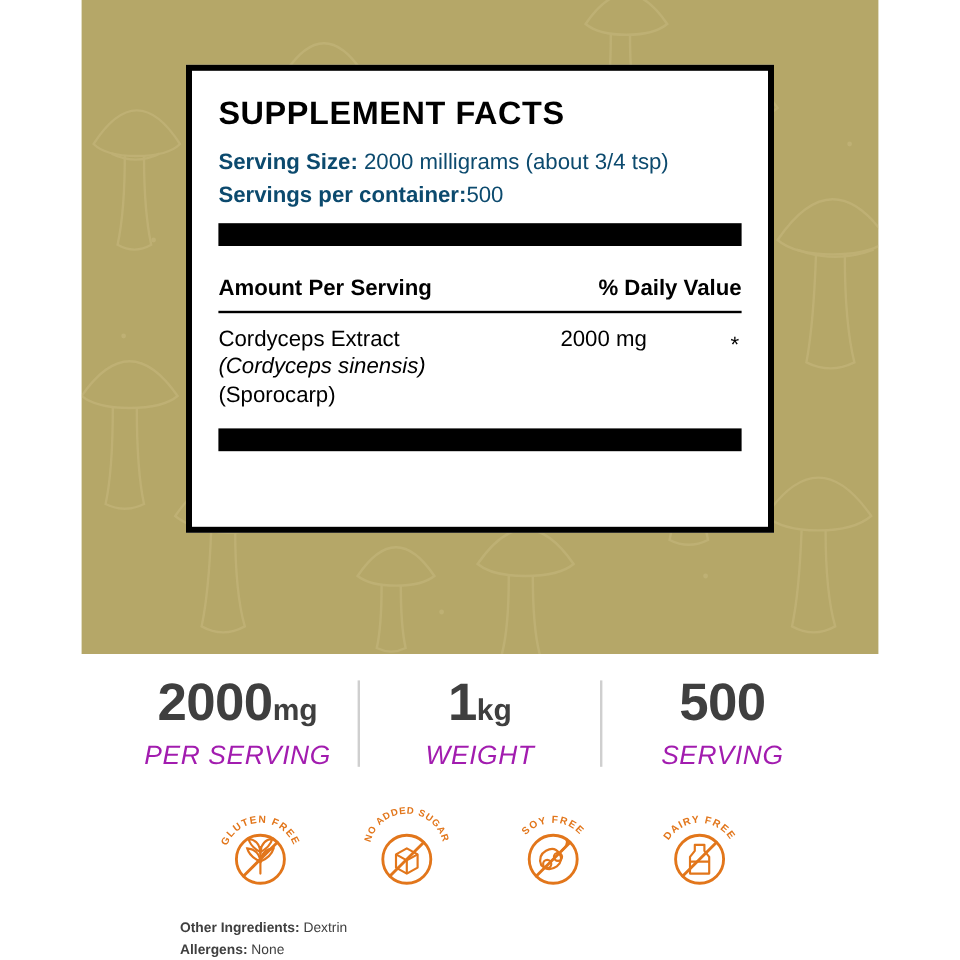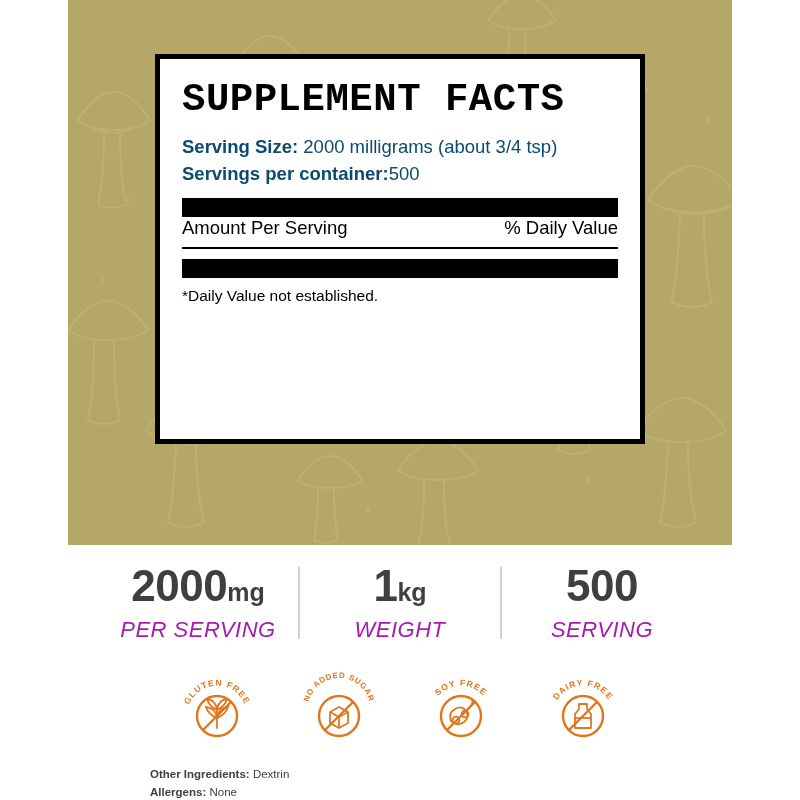--- a/index.html
+++ b/index.html
@@ -38,27 +38,26 @@
     left: 155px;
     top: 54px;
     width: 490px;
     height: 390px;
     background: #ffffff;
     border: 5px solid #000000;
     box-sizing: border-box;
     padding: 16px 22px 10px 22px;
   }
   .sf-title {
-    font-size: 39px;
+    font-size: 27px;
     font-weight: bold;
     letter-spacing: 0.5px;
     line-height: 1;
     margin: 6px 0 14px 0;
     color: #000;
-    font-family: Liberation Mono, monospace;
   }
   .sf-line {
     font-size: 18.5px;
     line-height: 1.45;
     color: #0c4a6e;
   }
   .sf-line b { font-weight: bold; }
   .rule-thick {
     height: 19px;
     background: #000;
@@ -67,23 +66,23 @@
   .rule-thin {
     height: 2px;
     background: #000;
     margin: 0;
   }
   .sf-row {
     display: flex;
     justify-content: space-between;
     align-items: baseline;
     font-size: 18.5px;
-    font-weight: normal;
+    font-weight: bold;
     color: #000;
-    padding: 0 0 8px 0;
+    padding: 24px 0 8px 0;
   }
   .ingredient-block {
     position: relative;
     padding: 9px 0 6px 0;
     font-size: 18.5px;
     line-height: 1.28;
     color: #000;
   }
   .ing-name { display: block; }
   .ing-latin { display: block; font-style: italic; }
@@ -265,24 +264,30 @@
 
   <div class="rule-thick"></div>
 
   <div class="sf-row">
     <span>Amount Per Serving</span>
     <span>% Daily Value</span>
   </div>
 
   <div class="rule-thin"></div>
 
+  <div class="ingredient-block">
+    <span class="ing-name">Cordyceps Extract</span>
+    <span class="ing-latin">(Cordyceps sinensis)</span>
+    <span class="ing-part">(Sporocarp)</span>
+    <span class="ing-amount">2000 mg</span>
+    <span class="ing-dv">*</span>
+  </div>
 
   <div class="rule-thick"></div>
 
-  <div class="sf-footnote">*Daily Value not established.</div>
 </div>
 
 <div class="stats">
   <div class="stat">
     <div class="stat-value"><span>2000</span><span class="unit">mg</span></div>
     <div class="stat-label">PER SERVING</div>
   </div>
 
   <div class="divider"></div>
 

